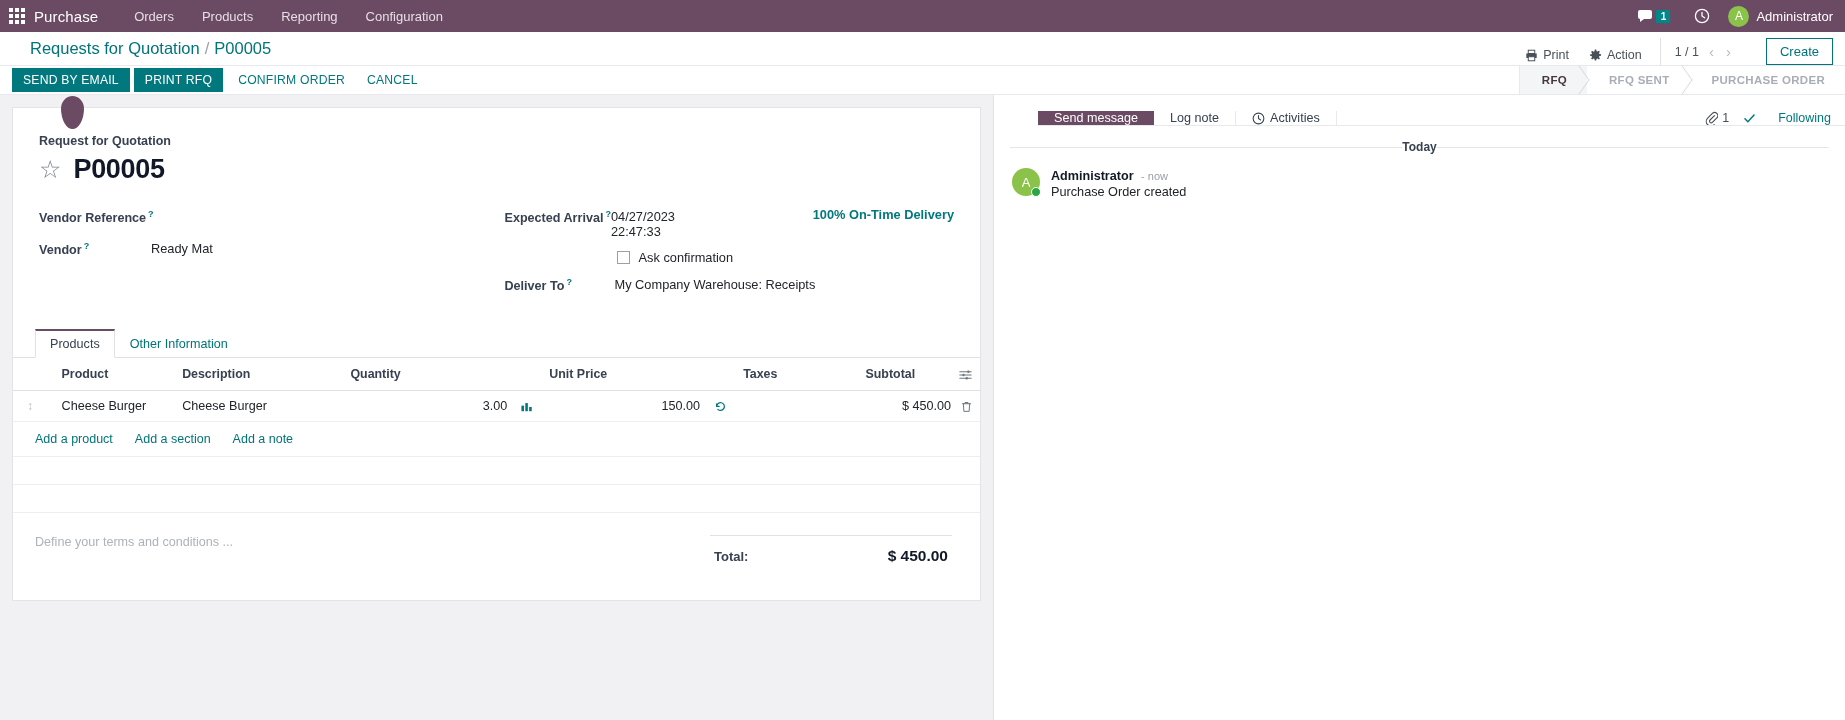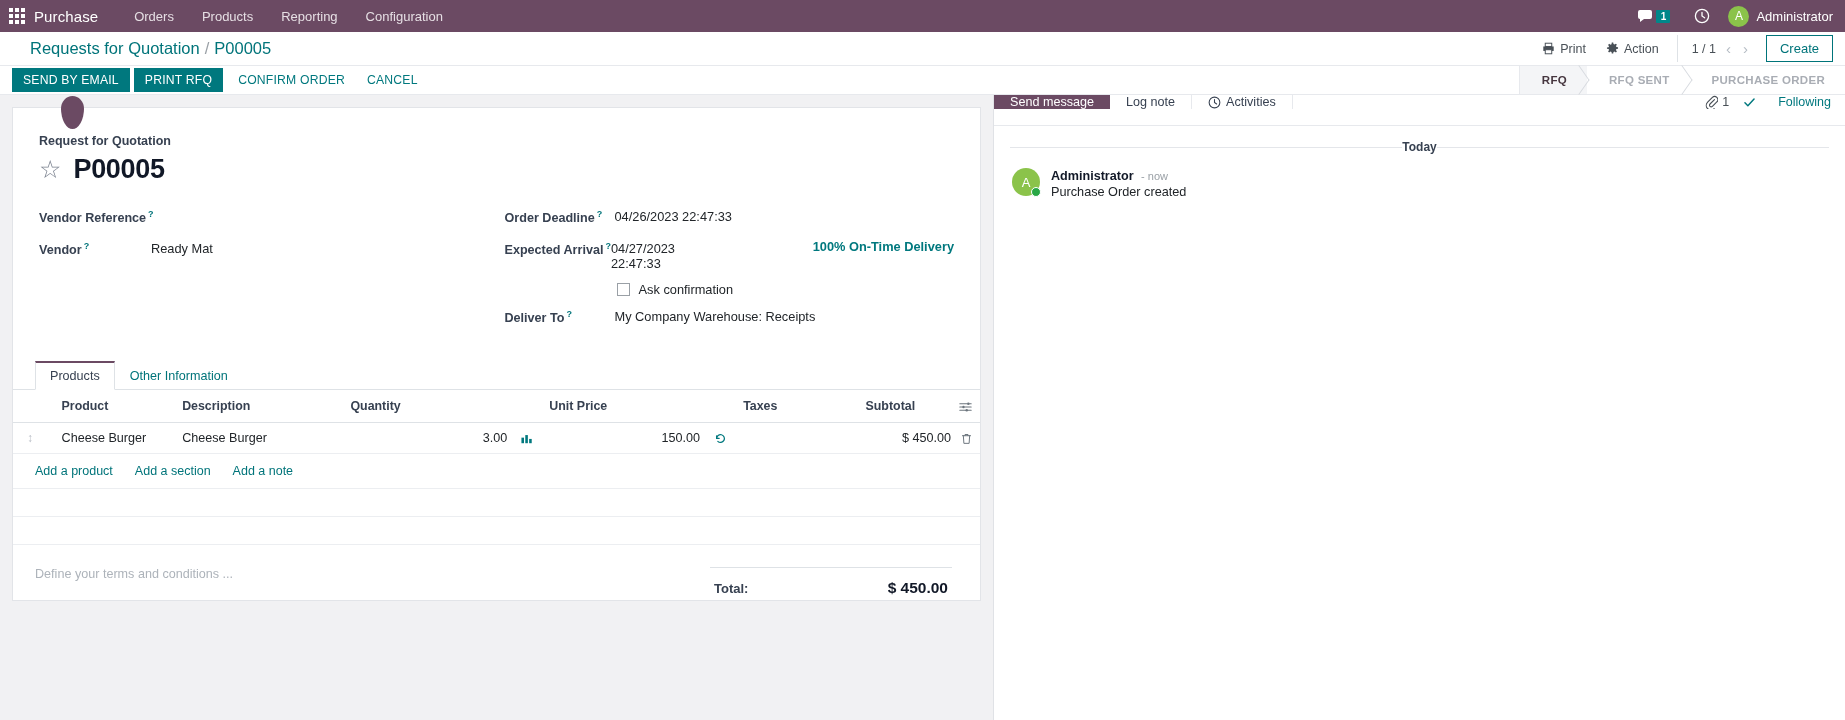--- a/index.html
+++ b/index.html
@@ -99,21 +99,21 @@
     display: flex;
     align-items: center;
     padding: 0 14px;
   }
   .breadcrumb { font-size: 16.5px; color: #00747a; display: flex; align-items: baseline; gap: 5px; }
   .breadcrumb .bc-link { color: #00747a; cursor: pointer; }
   .breadcrumb .bc-sep { color: #9aa0a6; }
   .breadcrumb .bc-current { color: #00747a; }
   .cp-right-tools {
     display: flex;
-    align-items: center;
+    align-items: flex-end;
     gap: 0;
     padding-right: 12px;
   }
   .tool-btn {
     font-size: 12.5px;
     color: #495057;
     padding: 3px 10px;
     cursor: pointer;
     display: flex;
     align-items: center;
@@ -128,21 +128,21 @@
     font-size: 12.5px;
     color: #495057;
   }
   .pager-arrow { color: #b5bcc4; font-size: 15px; cursor: pointer; padding: 0 2px; }
   .btn-create {
     border: 1px solid #00747a;
     color: #00747a;
     background: #fff;
     font-size: 13px;
     padding: 5px 13px;
-    margin-left: 8px;
+    margin-left: 25px;
     cursor: pointer;
     border-radius: 0;
     font-weight: 400;
   }
 
   
   .statusbar-row {
     display: flex;
     align-items: stretch;
     background: #fff;
@@ -344,23 +344,24 @@
   
   .chatter {
     flex: 1;
     background: #fff;
     border-left: 1px solid #e0e2e6;
     display: flex;
     flex-direction: column;
   }
   .chatter-topbar {
     display: flex;
-    align-items: flex-start;
+    align-items: flex-end;
     border-bottom: 1px solid #e7e9ed;
     height: 31px;
+    margin-left: 44px;
   }
   .ch-btn {
     font-size: 12.6px;
     padding: 0 16px;
     display: flex; align-items: center;
     cursor: pointer;
     color: #374151;
     background: transparent;
     border: 0;
     font-family: inherit;
@@ -509,26 +510,20 @@
             </div>
             <div class="frow">
               <div class="flabel">
                 <span>Vendor</span><span class="help-q">?</span>
               </div>
               <div class="fvalue">Ready Mat</div>
             </div>
           </div>
 
           <div class="fcol right">
-            <div class="frow">
-              <div class="flabel">
-                <span>Order Deadline</span><span class="help-q">?</span>
-              </div>
-              <div class="fvalue">04/26/2023 22:47:33</div>
-            </div>
             <div class="frow">
               <div class="flabel">
                 <span>Expected Arrival</span><span class="help-q">?</span>
               </div>
               <div class="fvalue">04/27/2023 22:47:33</div>
               <div class="ontime">100% On-Time Delivery</div>
             </div>
             <div class="checkrow">
               <span class="cbox"></span>
               <span class="cbox-label">Ask confirmation</span>

